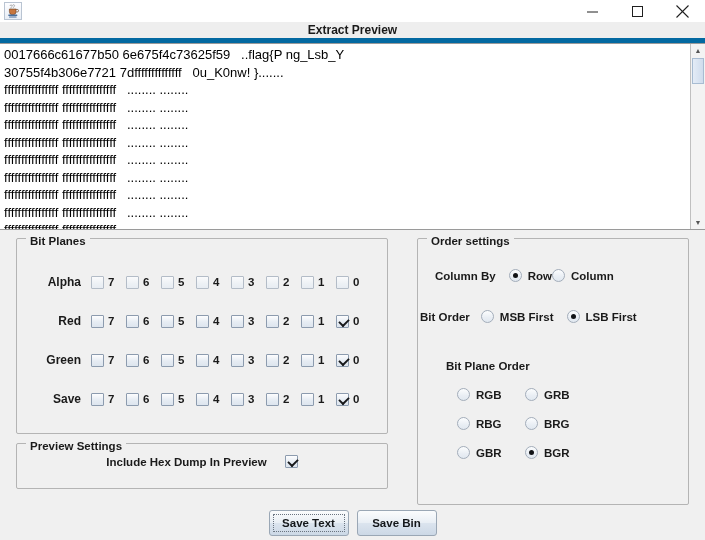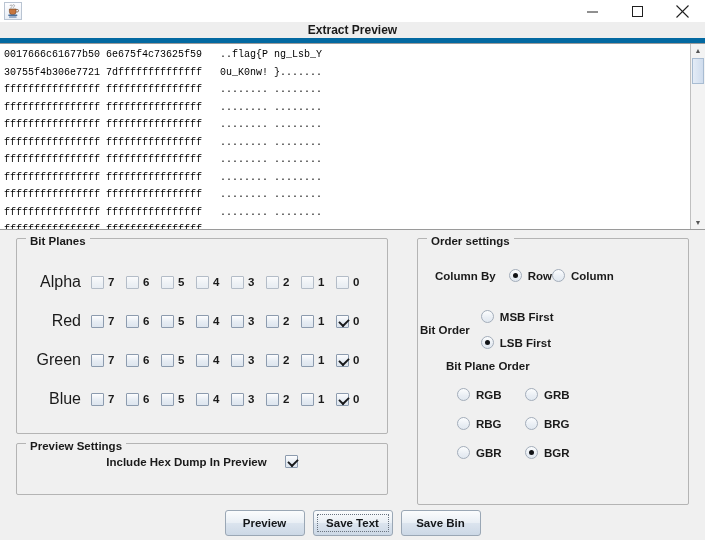--- a/index.html
+++ b/index.html
@@ -80,22 +80,22 @@
     display: flex;
   }
   .hex-area {
     flex: 1 1 auto;
     overflow: hidden;
     padding: 2px 0 0 4px;
     box-sizing: border-box;
     background: #ffffff;
   }
   .hex-line {
-    font-family: Liberation Mono, monospace;
-    font-size: 10px;
+    font-family: Liberation Sans, sans-serif;
+    font-size: 13px;
     line-height: 17.5px;
     color: #000000;
     white-space: pre;
     letter-spacing: 0px;
   }
   .hex-scrollbar {
     width: 14px;
     flex: none;
     background: #f3f3f3;
     border-left: 1px solid #c0c0c0;
@@ -134,37 +134,37 @@
     top: -8px; left: 9px;
     background: #f0f0f0;
     padding: 4px 4px;
     font-size: 11.5px;
     font-weight: bold;
     color: #1a1a1a;
     white-space: nowrap;
   }
 
   #bit-planes-group { left: 16px; top: 238px; width: 372px; height: 196px; }
-  #preview-settings-group { left: 16px; top: 443px; width: 372px; height: 52px; }
+  #preview-settings-group { left: 16px; top: 443px; width: 372px; height: 46px; }
   #order-settings-group { left: 417px; top: 238px; width: 272px; height: 267px; }
 
   
   .bp-row {
     position: absolute;
     left: 0; right: 0;
     height: 22px;
     display: flex;
     align-items: center;
   }
   .bp-label {
     width: 74px;
     text-align: right;
     padding-right: 10px;
-    font-size: 16px;
-    font-weight: normal;
+    font-size: 12px;
+    font-weight: bold;
     color: #1a1a1a;
     box-sizing: border-box;
     flex: none;
   }
   .bp-cell {
     width: 35px;
     flex: none;
     display: flex;
     align-items: center;
     gap: 4px;
@@ -466,21 +466,21 @@
           <div class="bp-cell">
             <span class="cb"></span>
             <span class="bitnum">1</span>
           </div>
           <div class="bp-cell">
             <span class="cb checked"></span>
             <span class="bitnum">0</span>
           </div>
         </div>
         <div class="bp-row" style="top: 149px;">
-          <div class="bp-label">Blue</div>
+          <div class="bp-label">Save</div>
           <div class="bp-cell">
             <span class="cb"></span>
             <span class="bitnum">7</span>
           </div>
           <div class="bp-cell">
             <span class="cb"></span>
             <span class="bitnum">6</span>
           </div>
           <div class="bp-cell">
             <span class="cb"></span>
@@ -530,21 +530,21 @@
           </div>
           <div class="radio-item">
             <span class="rb"></span>
             <span class="rlabel">Column</span>
           </div>
         </span>
     </div>
 
     <div class="os-line" id="os-bitorder-row">
       <span class="os-label">Bit Order</span>
-      <span id="bit-order-options" style="display:flex; gap:13px;flex-direction:column;">
+      <span id="bit-order-options" style="display:flex; gap:13px;">
           <div class="radio-item">
             <span class="rb"></span>
             <span class="rlabel">MSB First</span>
           </div>
           <div class="radio-item">
             <span class="rb selected"></span>
             <span class="rlabel">LSB First</span>
           </div>
         </span>
     </div>
@@ -575,23 +575,20 @@
           <span class="rlabel">GBR</span>
         </div>
         <div class="radio-item">
           <span class="rb selected"></span>
           <span class="rlabel">BGR</span>
         </div>
       </div>
   </div>
 
   <div class="buttonbar" id="button-bar">
-      <div class="btn">
-        <span>Preview</span>
-      </div>
       <div class="btn focused">
         <span>Save Text</span>
       </div>
       <div class="btn">
         <span>Save Bin</span>
       </div>
     </div>
 
 </div>
 

